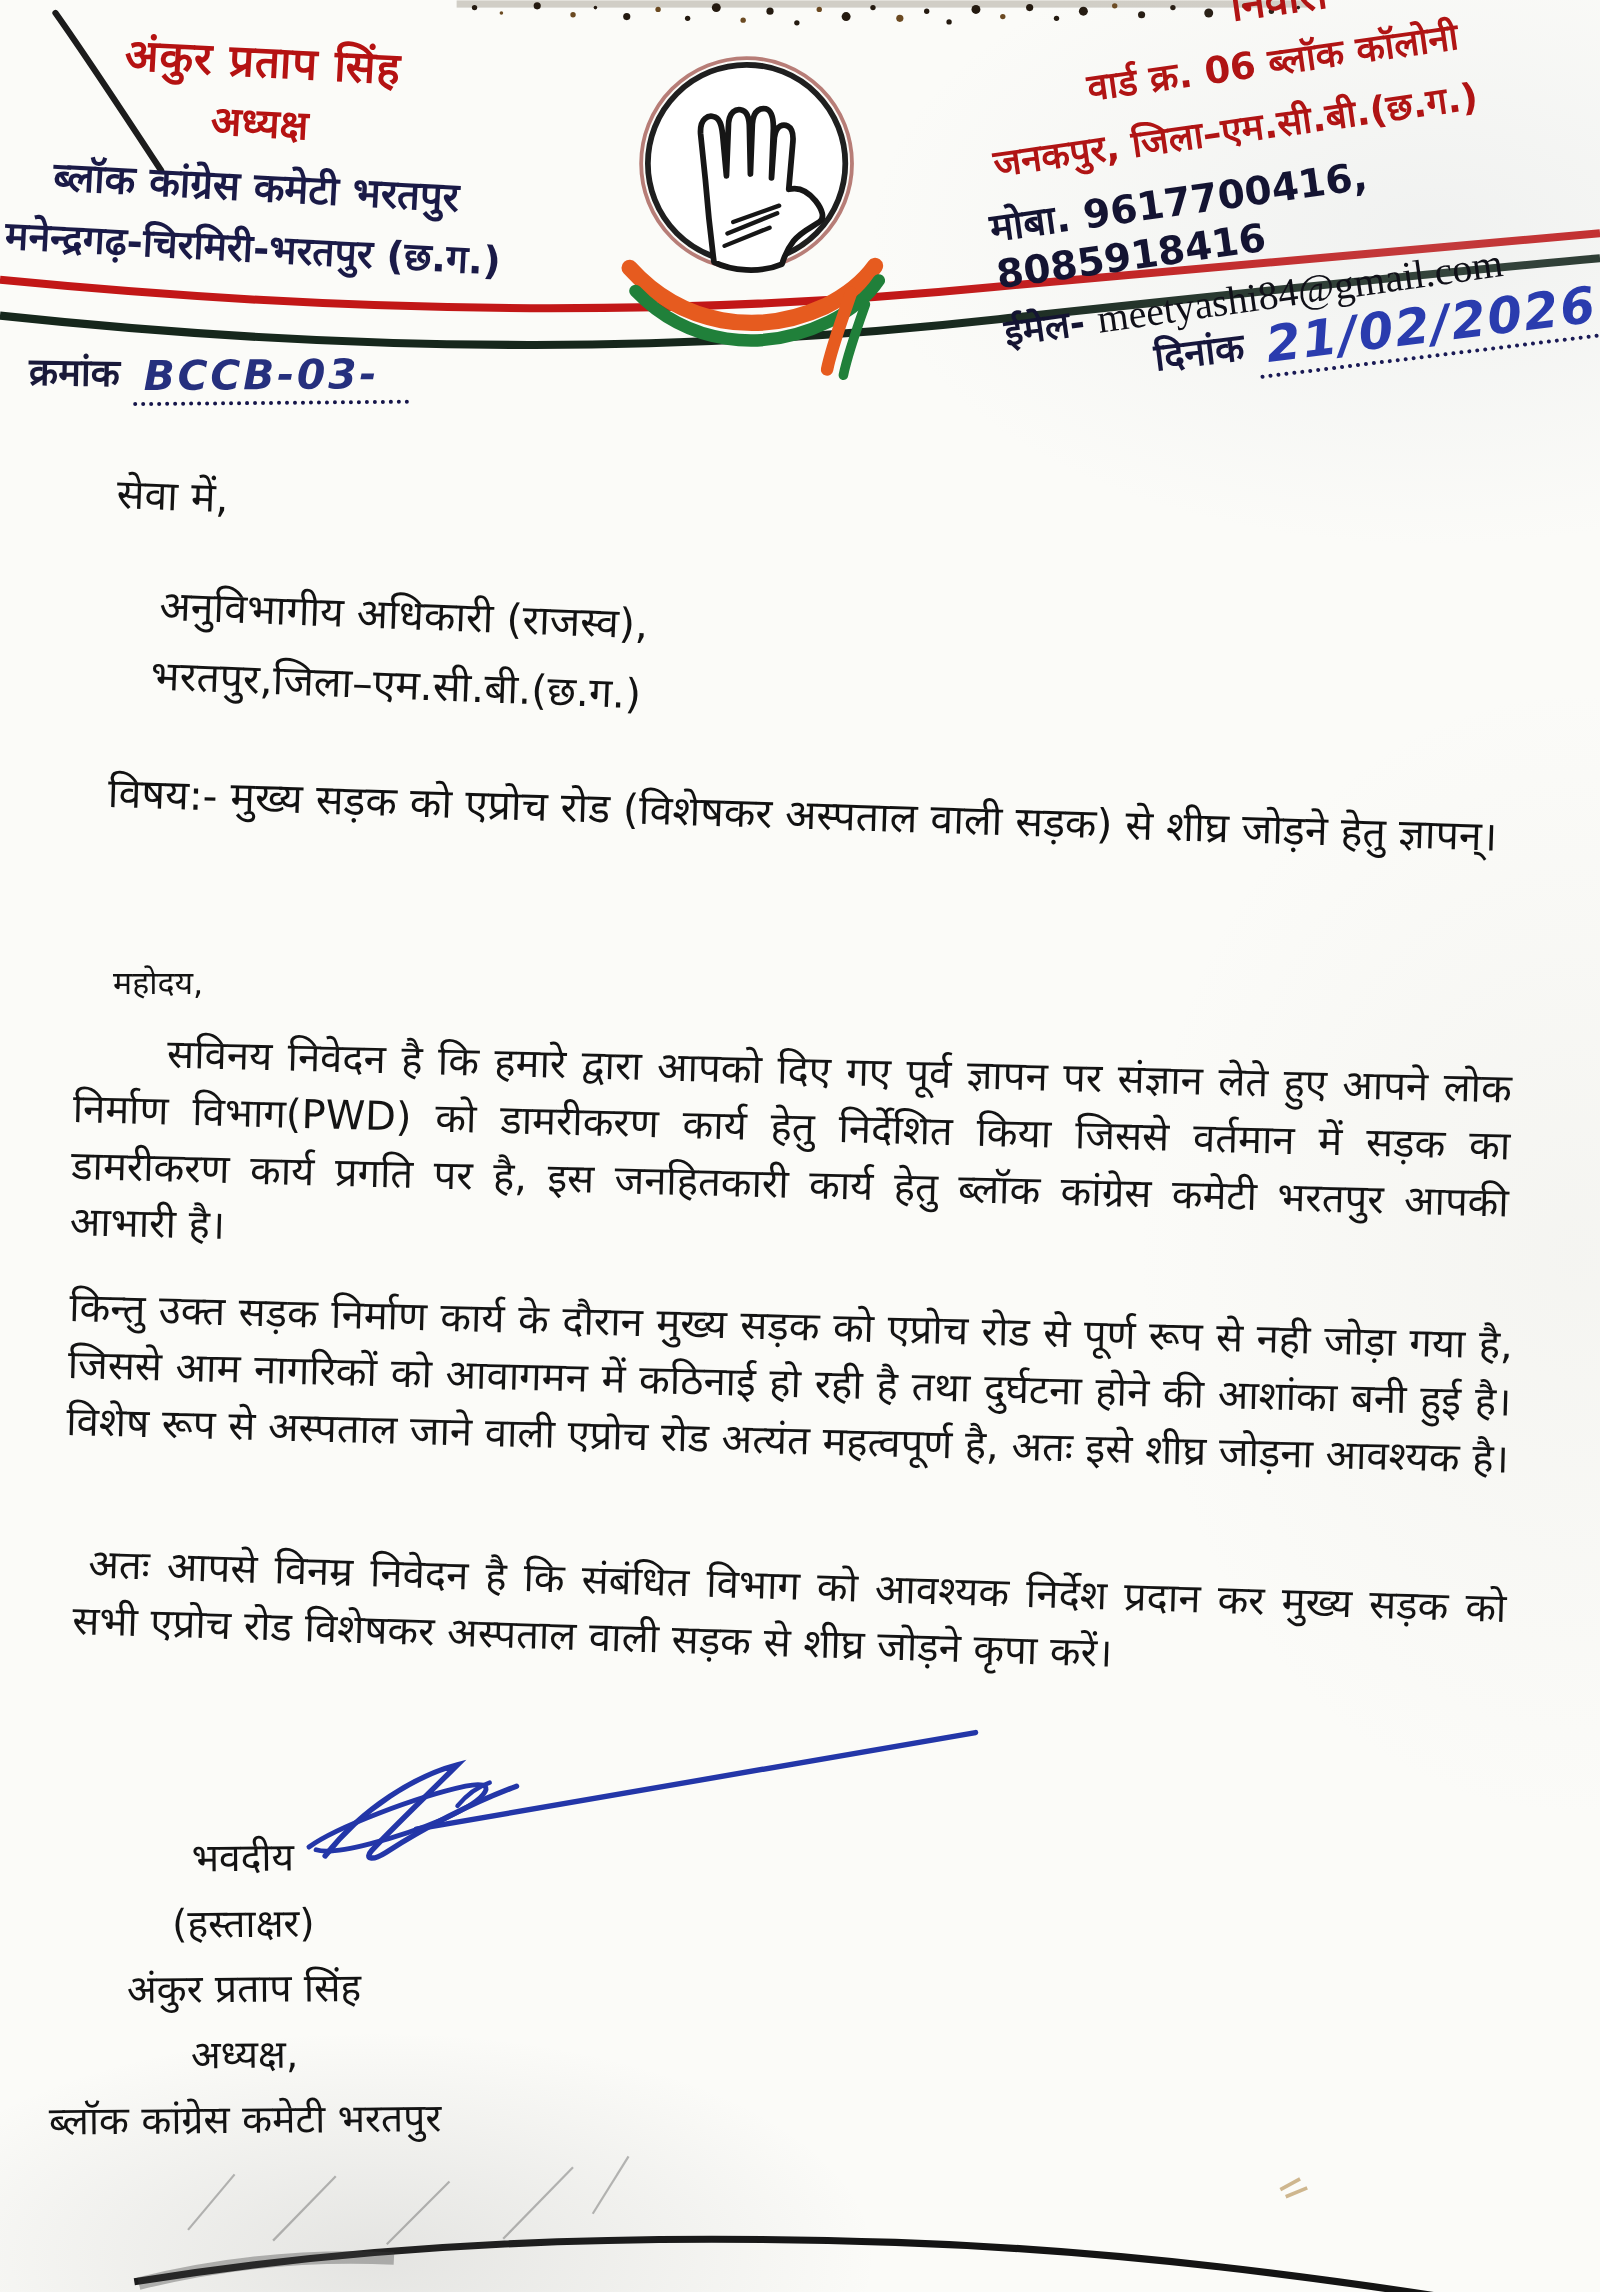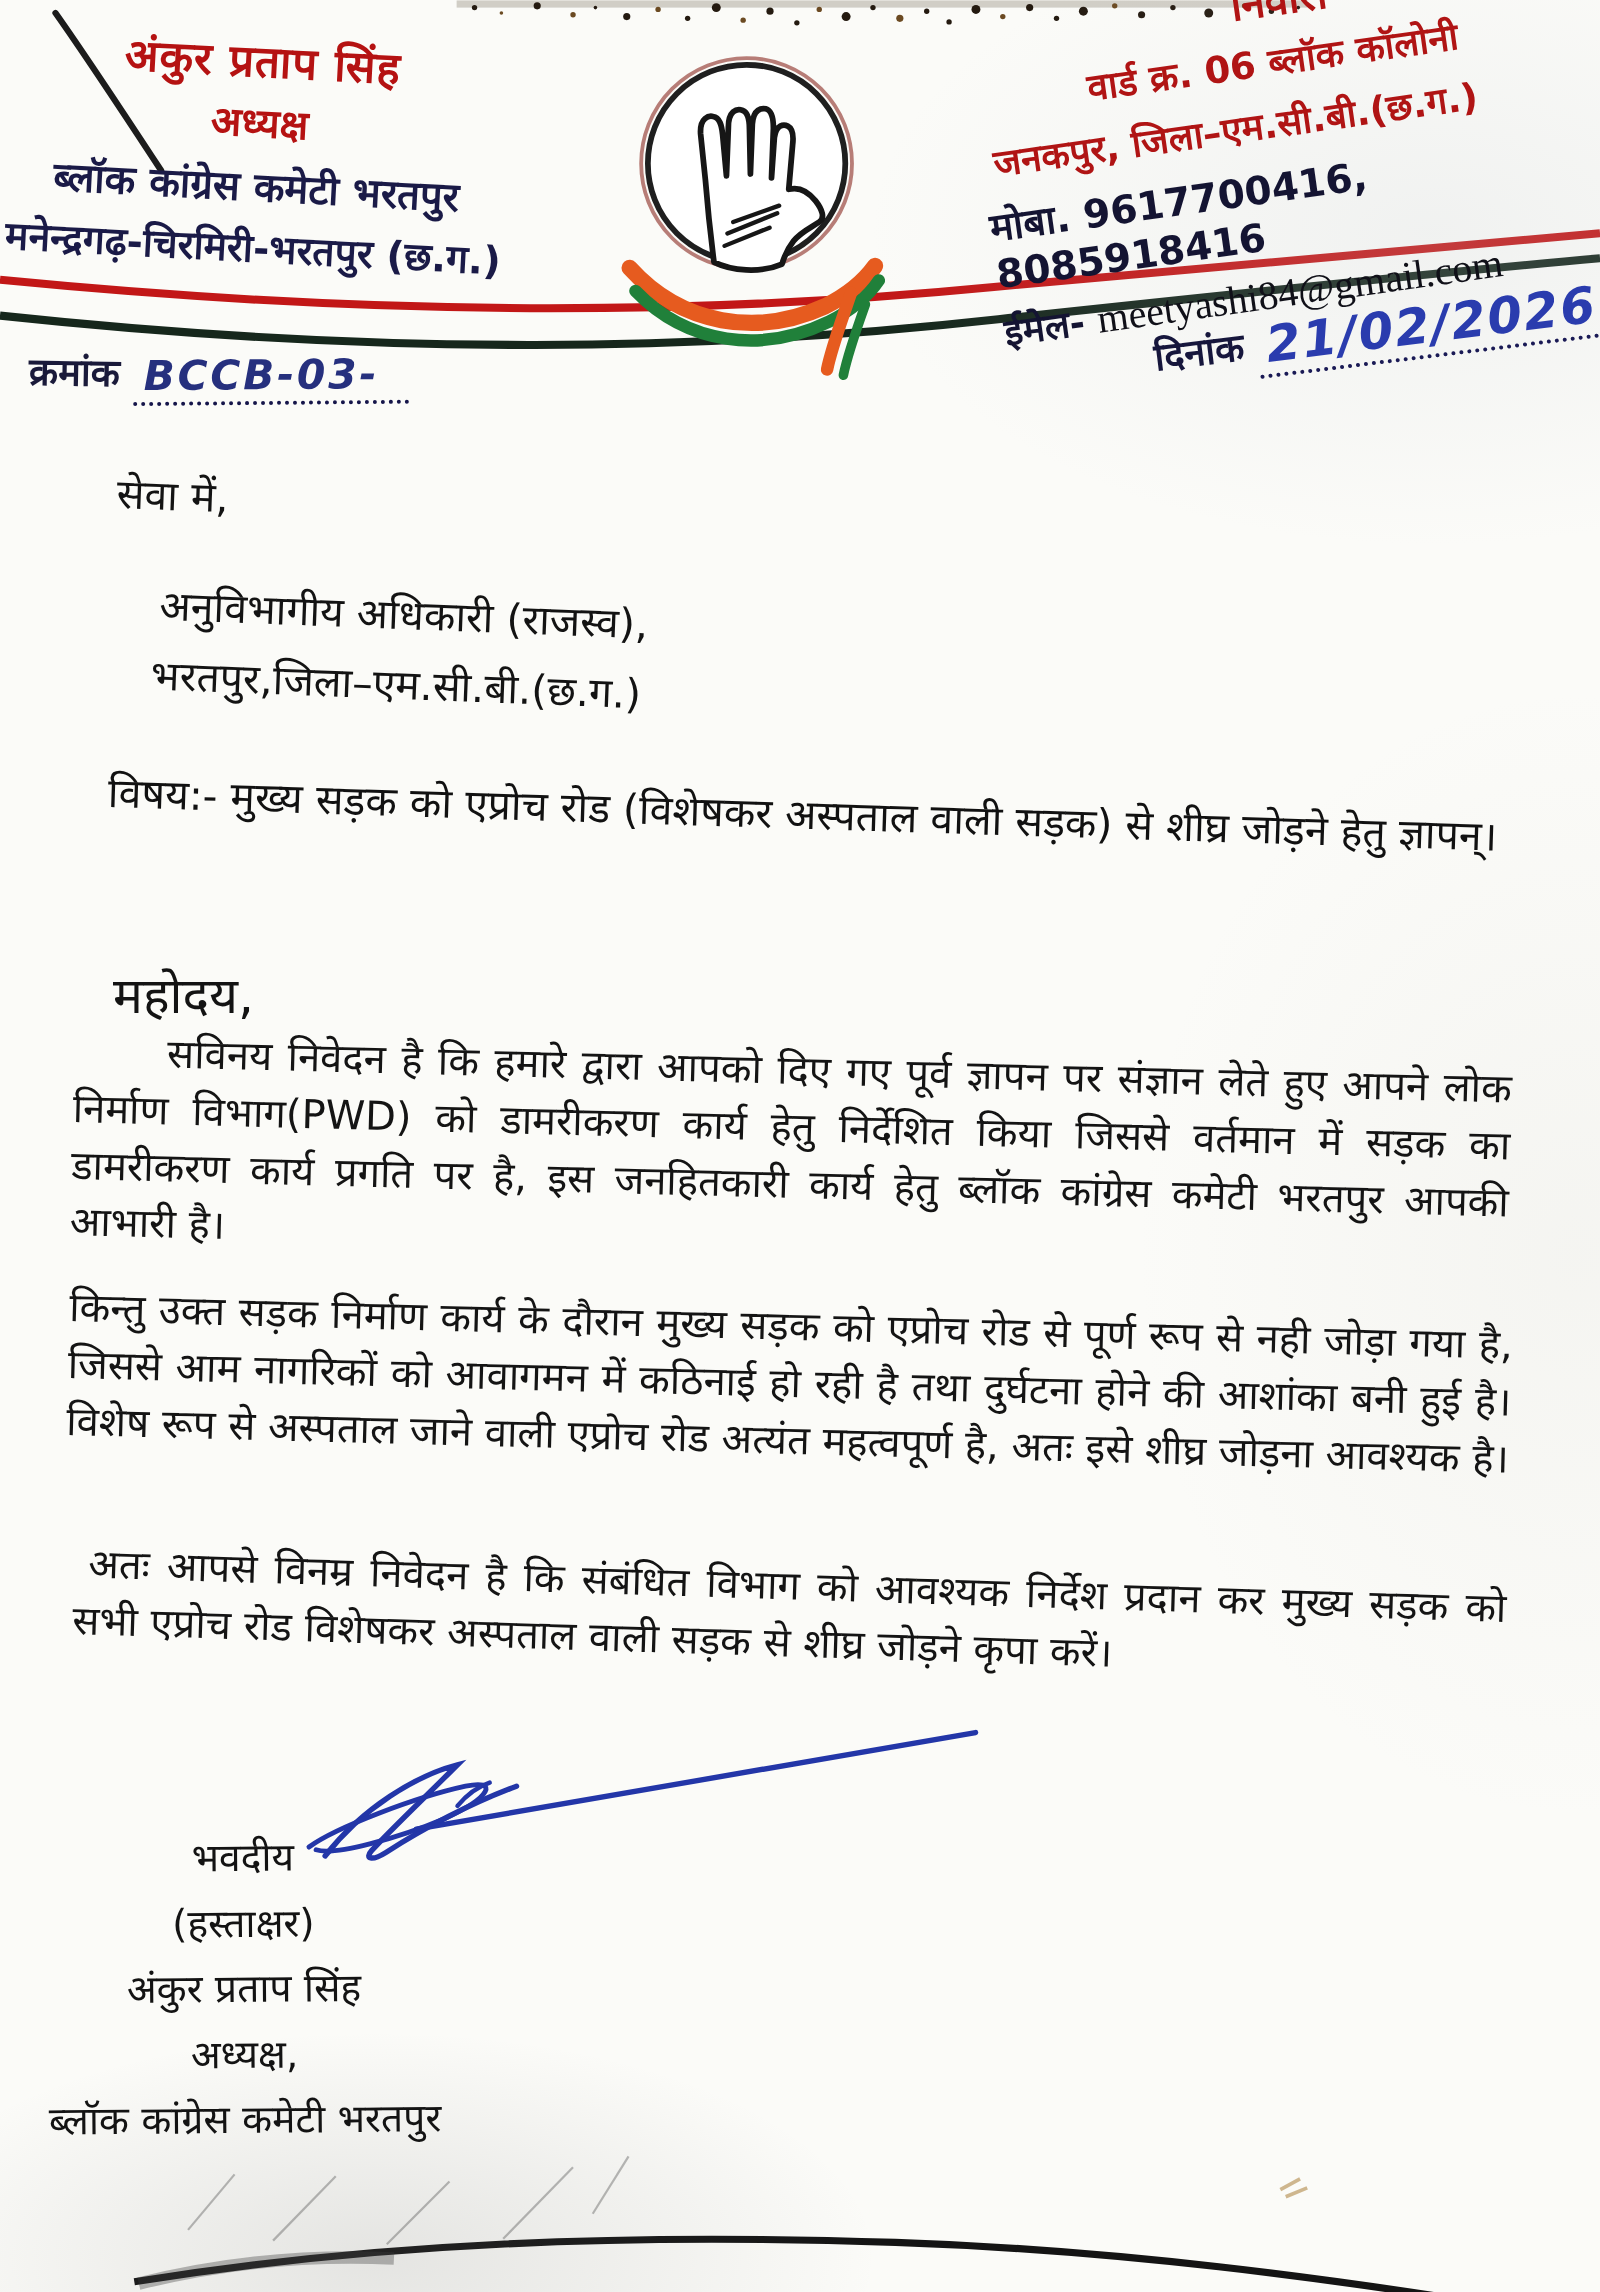--- a/index.html
+++ b/index.html
@@ -42,21 +42,21 @@
             vertical-align:-5.4px;letter-spacing:1.8px;}
 
   
   .recipient{position:absolute;left:118px;top:464px;transform:rotate(2.2deg);transform-origin:0 0;
              font-size:41px;color:#131313;}
   .recipient .salut{margin-bottom:54px;}
   .recipient .r1{margin-left:47px;margin-bottom:14.3px;}
   .recipient .r2{margin-left:41px;}
   .subject{position:absolute;left:109px;top:763px;width:1417px;transform:rotate(1.8deg);
            transform-origin:0 0;font-size:41px;line-height:1.5;color:#111;text-align:justify;margin:0;}
-  .greeting{position:absolute;left:113px;top:960px;font-size:50px;color:#131313;}
+  .greeting{position:absolute;left:113px;top:960px;font-size:32px;color:#131313;}
   .para{position:absolute;font-size:40px;line-height:1.42;text-align:justify;color:#141414;margin:0;}
   .p1{left:75px;top:1023px;width:1438px;text-indent:93px;transform:rotate(1.5deg);transform-origin:0 0;}
   .p2{left:70px;top:1279px;width:1444px;transform:rotate(1.5deg);transform-origin:0 0;}
   .p3{left:75px;top:1535px;width:1433px;text-indent:14.3px;transform:rotate(1.8deg);transform-origin:0 0;}
 
   
   .sig-svg{position:absolute;left:282px;top:1720px;width:725px;height:170px;}
   .sig{position:absolute;left:38px;top:1829px;width:412px;text-align:center;font-size:39px;
        color:#131313;transform:rotate(-0.5deg);}
   .sig div{margin-bottom:12.5px;}

